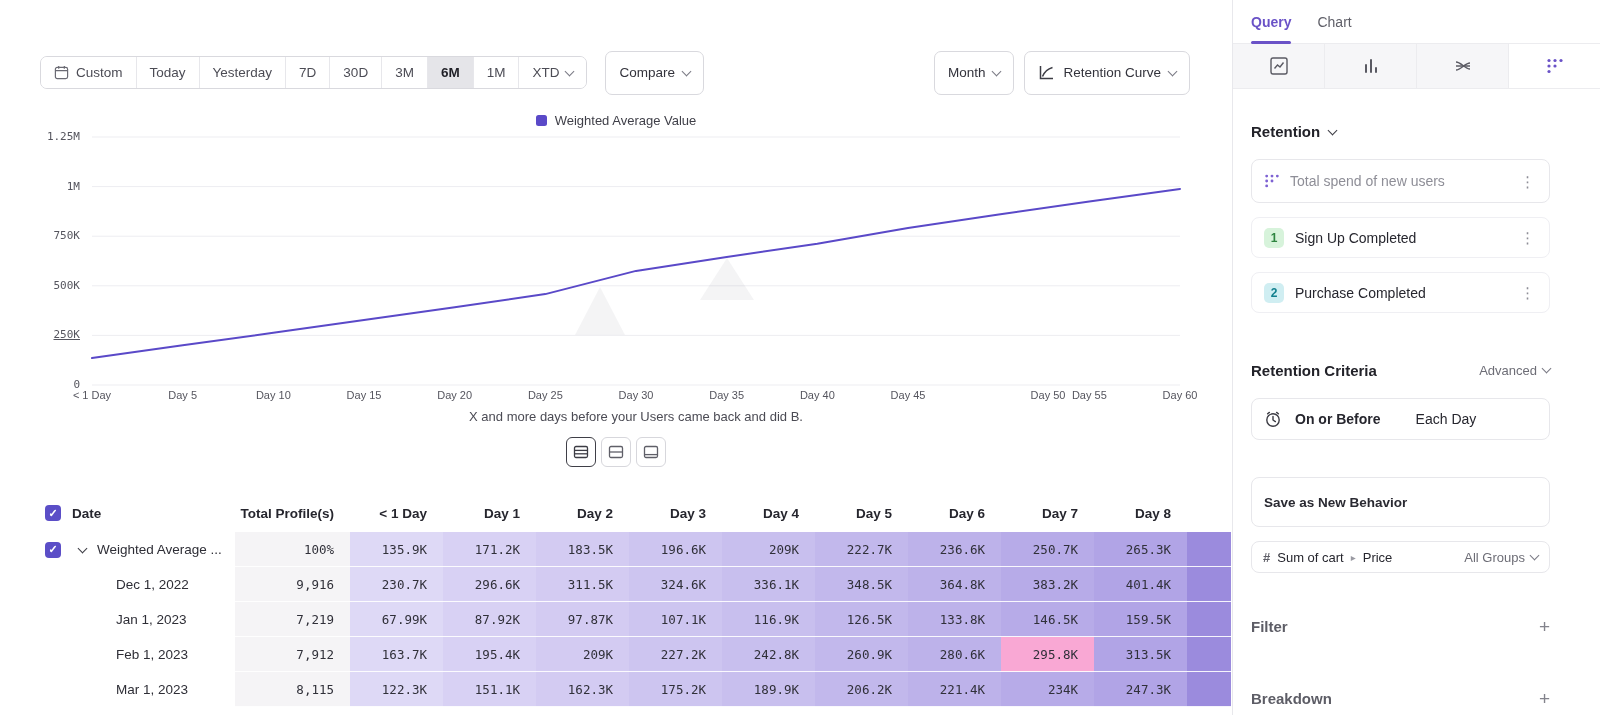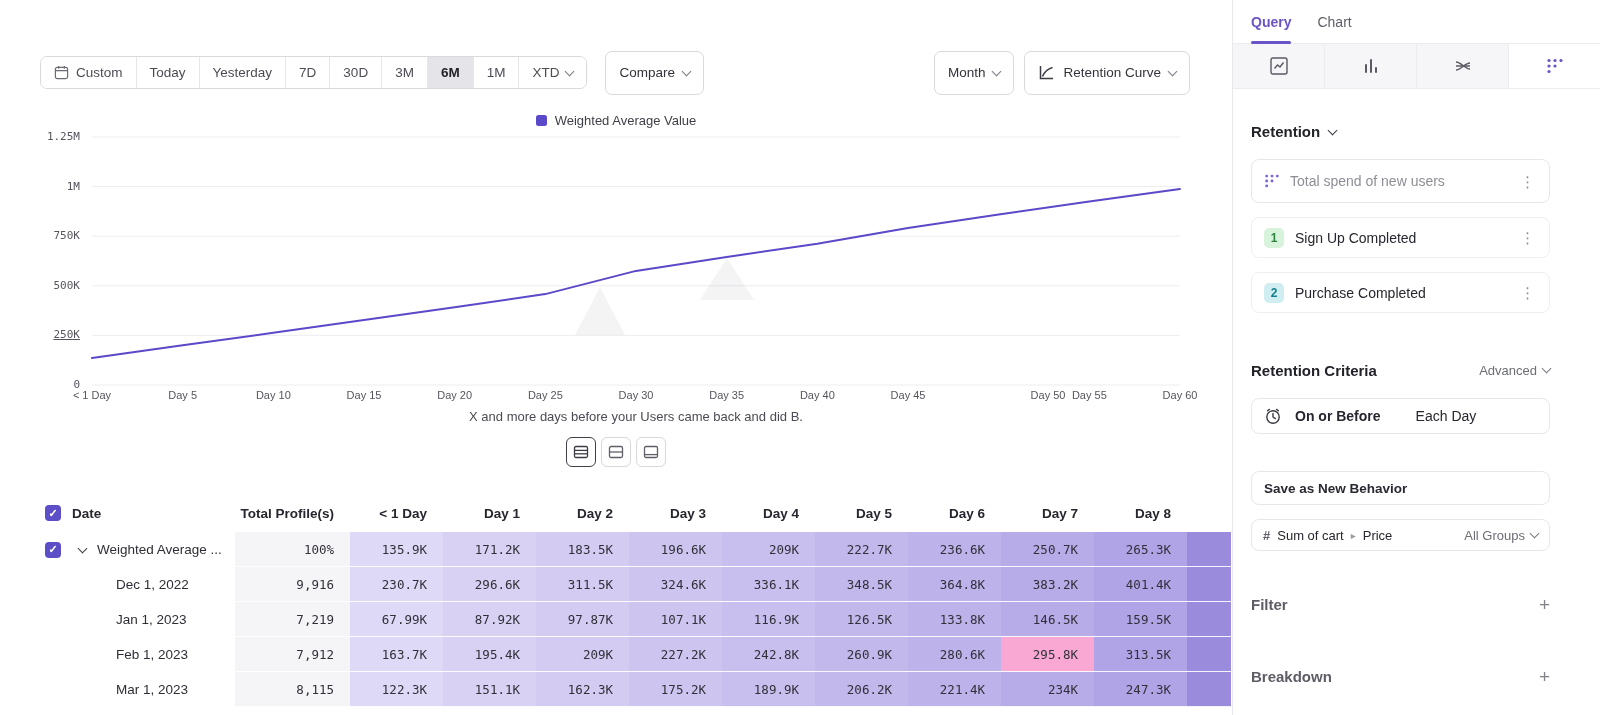--- a/index.html
+++ b/index.html
@@ -73,24 +73,24 @@
   .card{border:1px solid #e7e7eb;border-radius:8px;background:#fff;display:flex;align-items:center}
   .behavior{margin-top:19px;height:44px;padding:0 12px;gap:10px}
   .behavior-title{color:#8e8e97;font-size:14px;flex:1}
   .kebab{color:#8e8e97;font-size:15px;padding:0 2px;line-height:1}
   .step{margin-top:14px;height:41px;padding:0 12px;border-color:#efeff3}
   .badge{width:20px;height:20px;border-radius:5px;display:flex;align-items:center;justify-content:center;font-size:12px;font-weight:700;margin-right:11px;flex:none}
   .step-label{flex:1;font-size:14px;color:#26262e}
   .criteria-row{margin-top:47px;display:flex;align-items:center;height:20px}
   .crit-title{font-size:15px;font-weight:700;color:#222229;flex:1}
   .advanced{font-size:13px;color:#6d6d76;display:flex;align-items:center;gap:6px}
-  .crit-card{margin-top:18px;height:36px;padding:0 12px;gap:13px}
+  .crit-card{margin-top:18px;height:42px;padding:0 12px;gap:13px}
   .crit-cond{font-size:14px;font-weight:600;color:#26262e}
   .crit-period{font-size:14px;color:#26262e;margin-left:22px}
-  .save-card{margin-top:37px;height:34px;padding:0 12px;font-size:13.5px;font-weight:600;color:#2a2a32}
+  .save-card{margin-top:37px;height:50px;padding:0 12px;font-size:13.5px;font-weight:600;color:#2a2a32}
   .measure-card{margin-top:14px;height:32px;padding:0 11px;gap:7px;font-size:13px}
   .hash{color:#5f5f68;font-weight:700}
   .m-label,.m-sub{color:#26262e}
   .m-caret{color:#9a9aa2;font-size:10px}
   .m-groups{margin-left:auto;color:#6d6d76;display:flex;align-items:center;gap:6px;font-size:13px}
   .sb-section{margin-top:43px;display:flex;align-items:center;font-size:15px;font-weight:600;color:#5d5d66;height:20px}
   .sb-section.second{margin-top:52px}
   .plus{margin-left:auto;font-size:19px;font-weight:400;color:#83838c;line-height:1}
 </style>
 </head>

